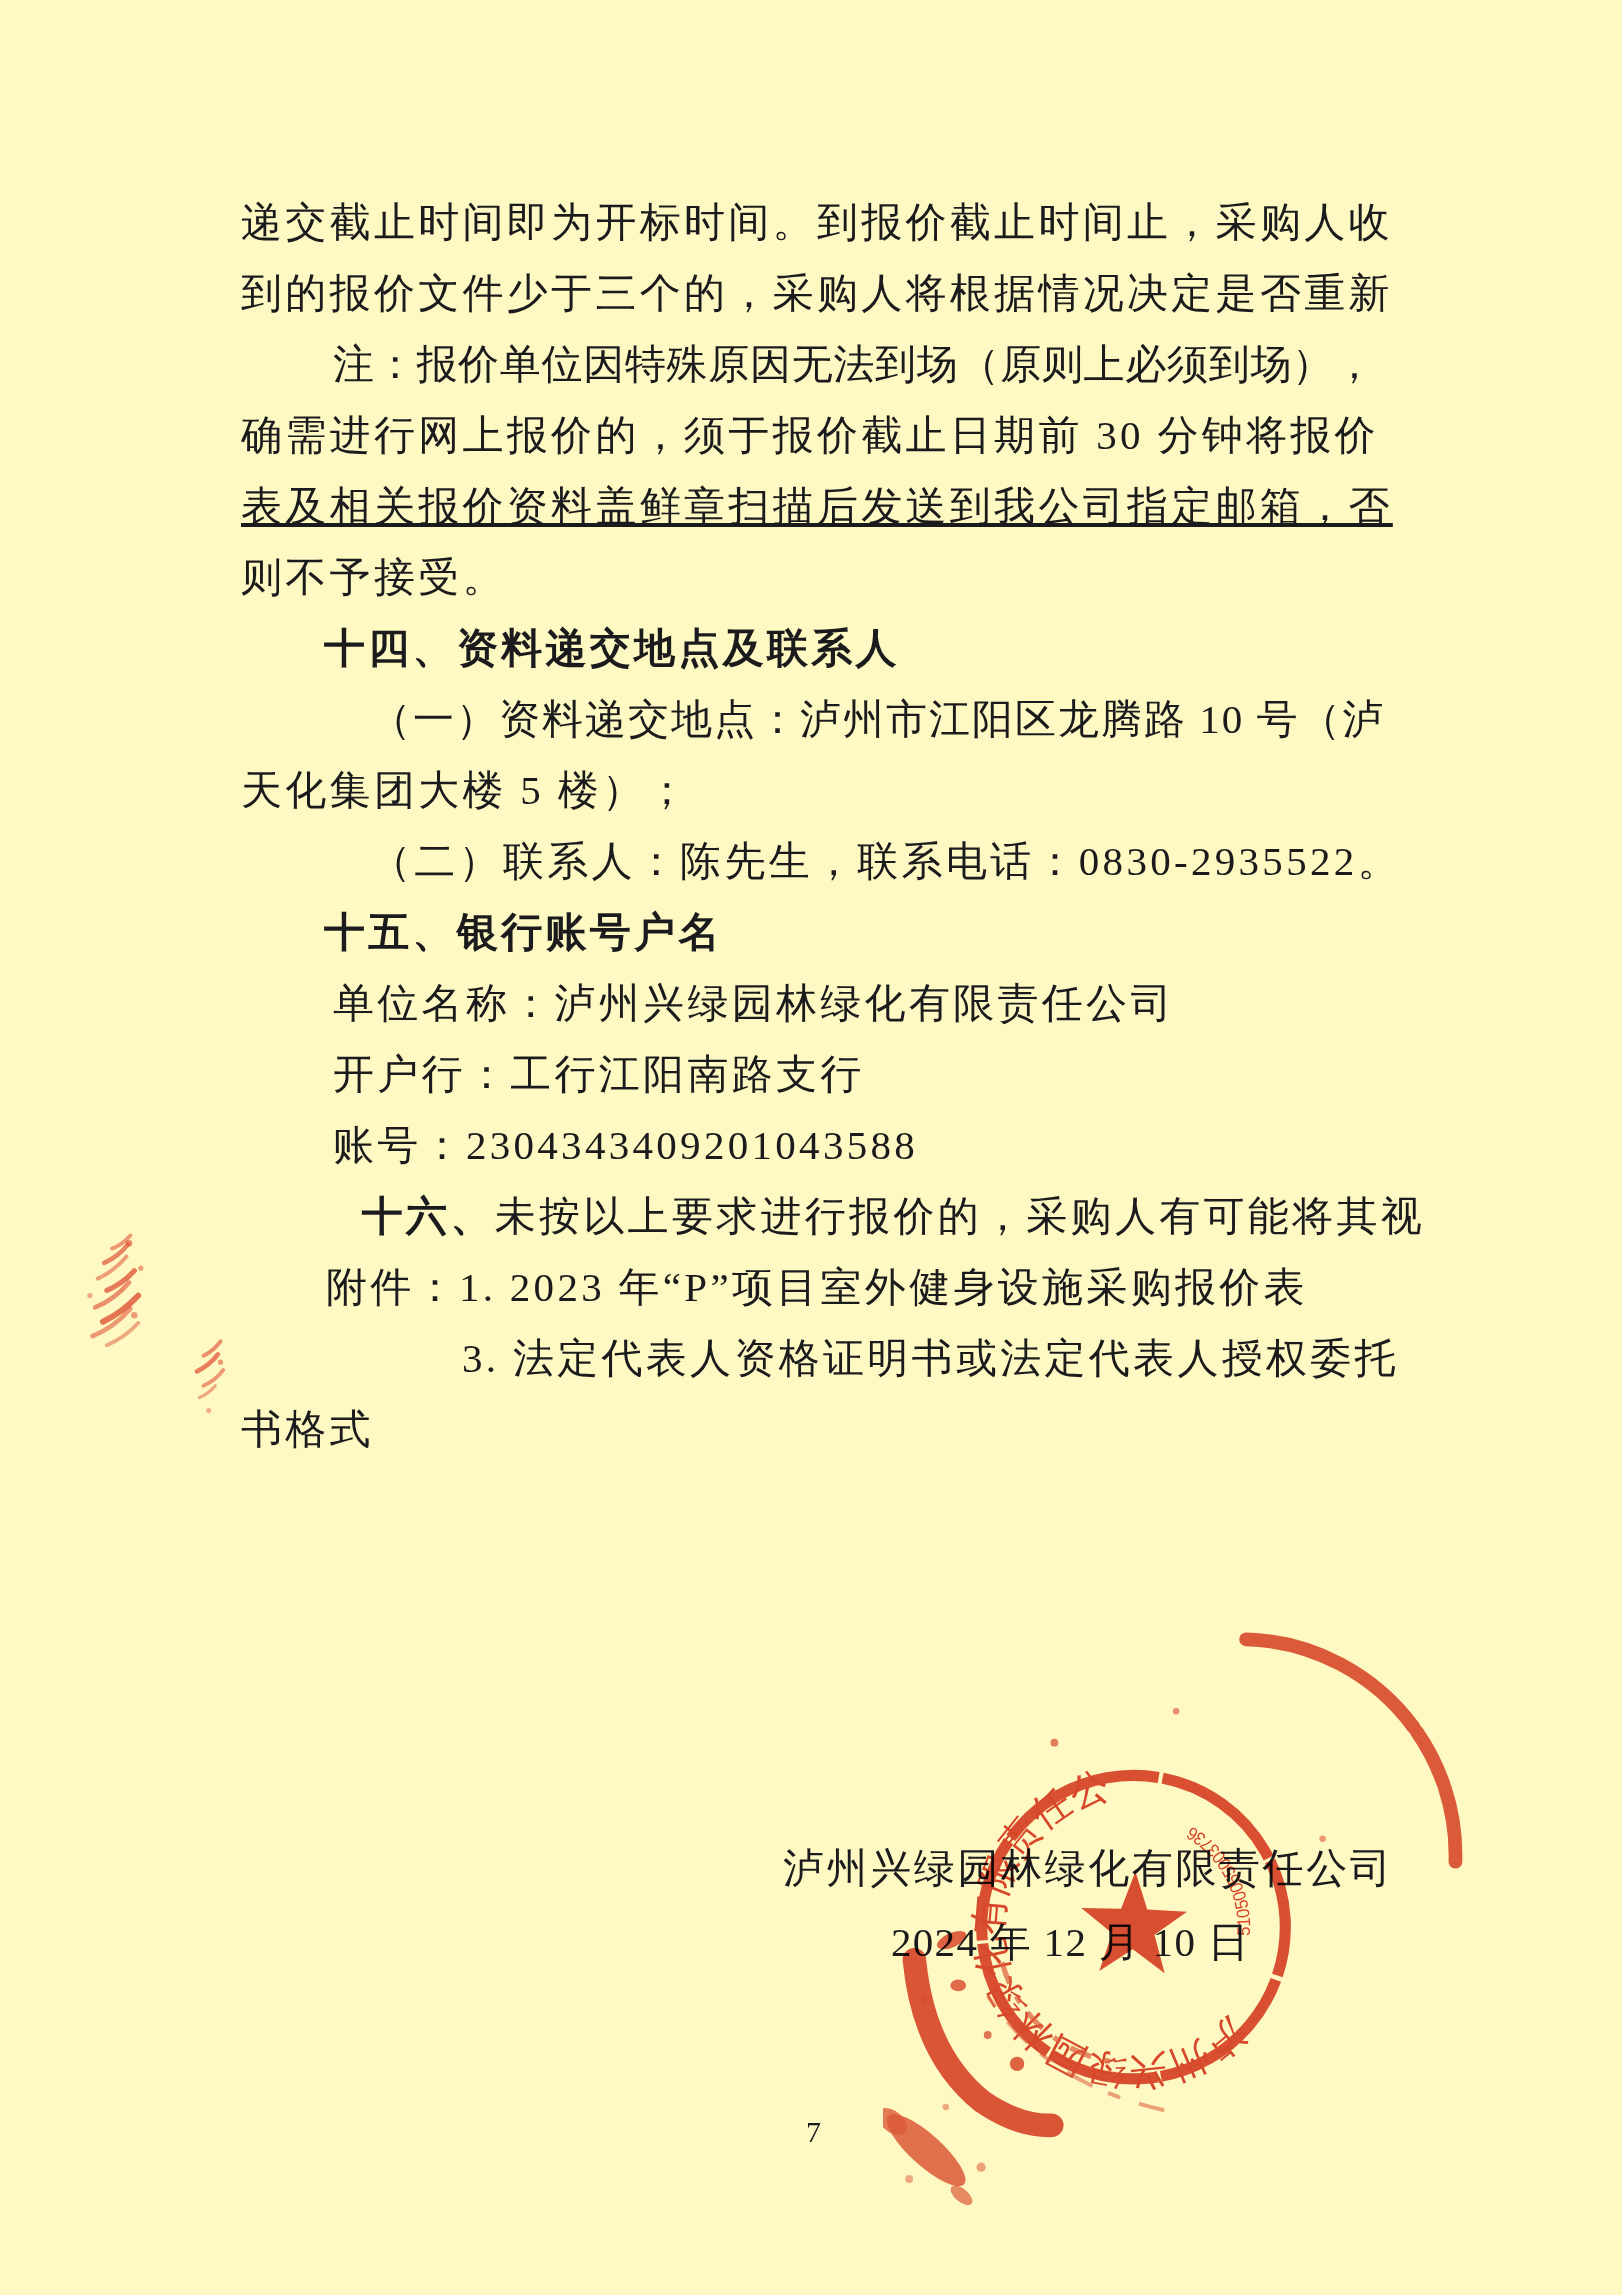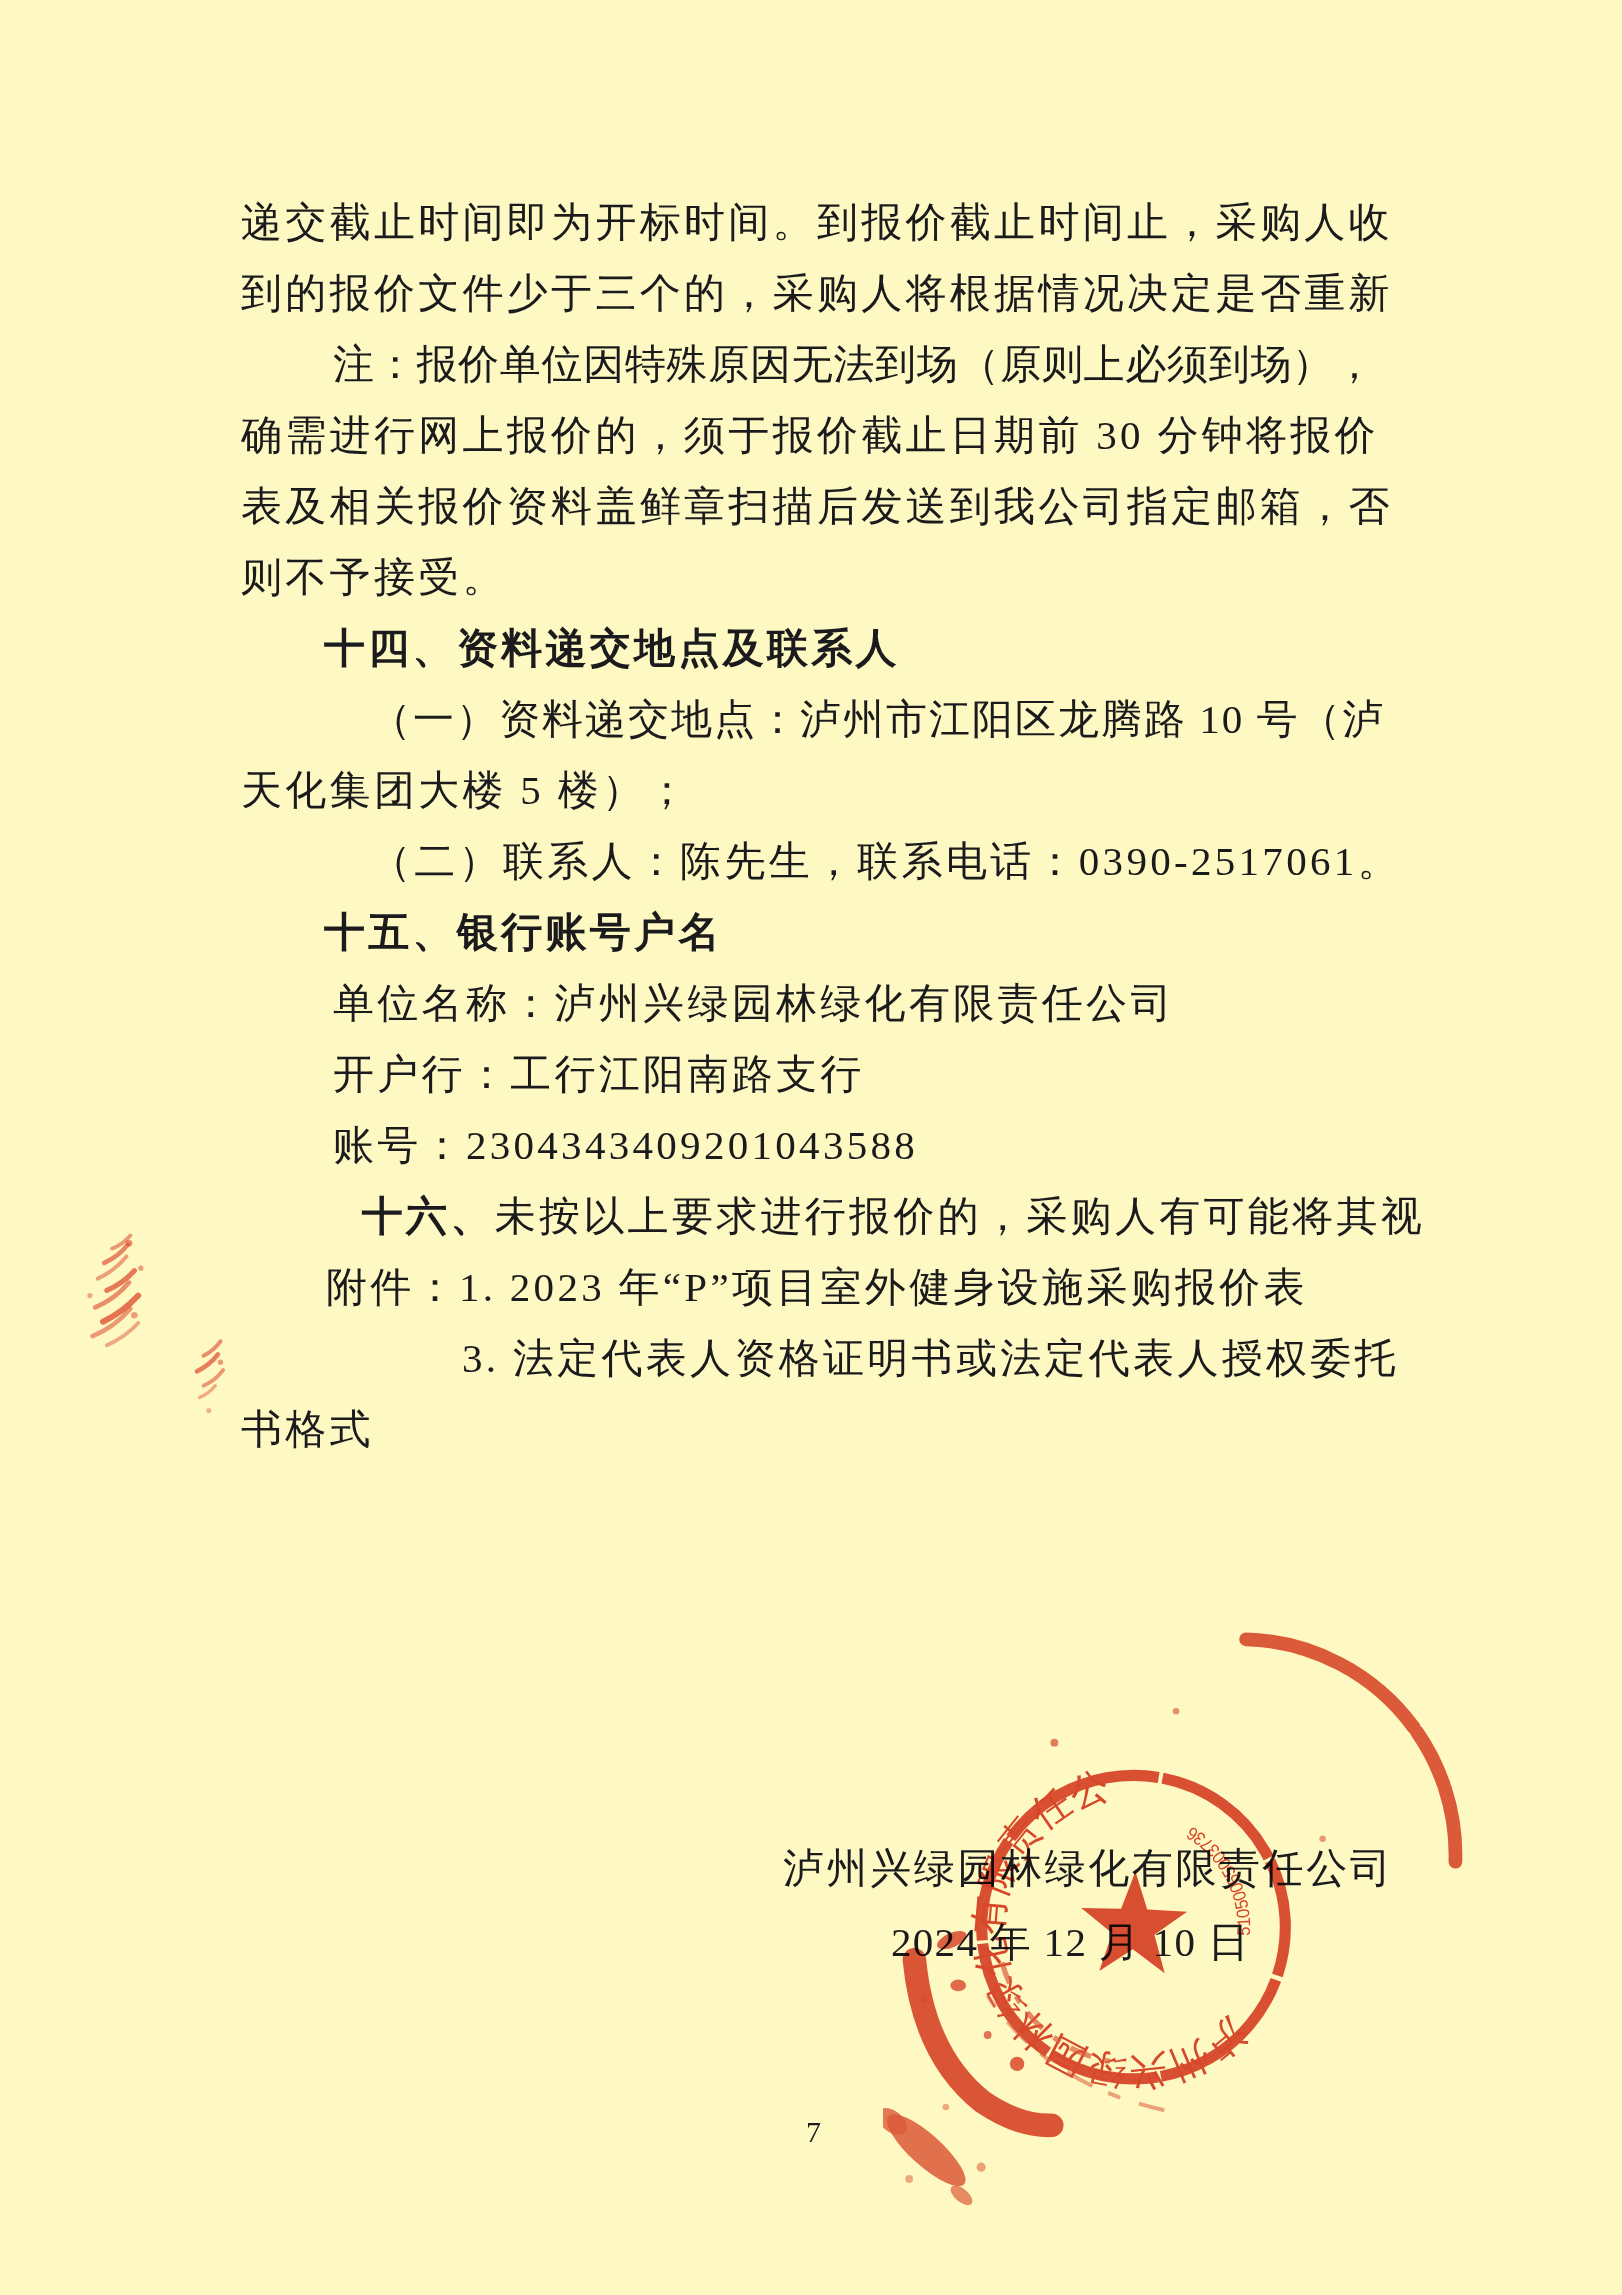--- a/index.html
+++ b/index.html
@@ -59,26 +59,26 @@
 </head>
 <body>
 
 <div class="page">
 
   <div class="text-block" id="text-block">
       <div class="line" style="padding-left: 0px;"><span class="r">递交截止时间即为开标时间。到报价截止时间止，采购人收</span></div>
       <div class="line" style="padding-left: 0px;"><span class="r">到的报价文件少于三个的，采购人将根据情况决定是否重新</span></div>
       <div class="line" style="padding-left: 92px; letter-spacing: 0.7px;"><span class="r">注：报价单位因特殊原因无法到场（原则上必须到场），</span></div>
       <div class="line" style="padding-left: 0px;"><span class="r">确需进行网上报价的，须于报价截止日期前 30 分钟将报价</span></div>
-      <div class="line" style="padding-left: 0px;"><span class="r">表及相关报价资料盖鲜章扫描后发送到我公司指定邮箱，否</span></div>
+      <div class="line" style="padding-left: 0px; text-decoration: underline;"><span class="r">表及相关报价资料盖鲜章扫描后发送到我公司指定邮箱，否</span></div>
       <div class="line" style="padding-left: 0px;"><span class="r">则不予接受。</span></div>
       <div class="line" style="padding-left: 83px;"><span class="b">十四、资料递交地点及联系人</span></div>
       <div class="line" style="padding-left: 129px; letter-spacing: 2px;"><span class="r">（一）资料递交地点：泸州市江阳区龙腾路 10 号（泸</span></div>
       <div class="line" style="padding-left: 0px;"><span class="r">天化集团大楼 5 楼）；</span></div>
-      <div class="line" style="padding-left: 129px;"><span class="r">（二）联系人：陈先生，联系电话：0390-2517061。</span></div>
+      <div class="line" style="padding-left: 129px;"><span class="r">（二）联系人：陈先生，联系电话：0830-2935522。</span></div>
       <div class="line" style="padding-left: 83px;"><span class="b">十五、银行账号户名</span></div>
       <div class="line" style="padding-left: 92px;"><span class="r">单位名称：泸州兴绿园林绿化有限责任公司</span></div>
       <div class="line" style="padding-left: 92px;"><span class="r">开户行：工行江阳南路支行</span></div>
       <div class="line" style="padding-left: 92px;"><span class="r">账号：2304343409201043588</span></div>
       <div class="line" style="padding-left: 83px; text-align: right;"><span class="b">十六、</span><span class="r">未按以上要求进行报价的，采购人有可能将其视</span></div>
       <div class="line" style="padding-left: 85px;"><span class="r">附件：1. 2023 年“P”项目室外健身设施采购报价表</span></div>
       <div class="line" style="padding-left: 221px;"><span class="r">3. 法定代表人资格证明书或法定代表人授权委托</span></div>
       <div class="line" style="padding-left: 0px;"><span class="r">书格式</span></div>
     </div>
 

